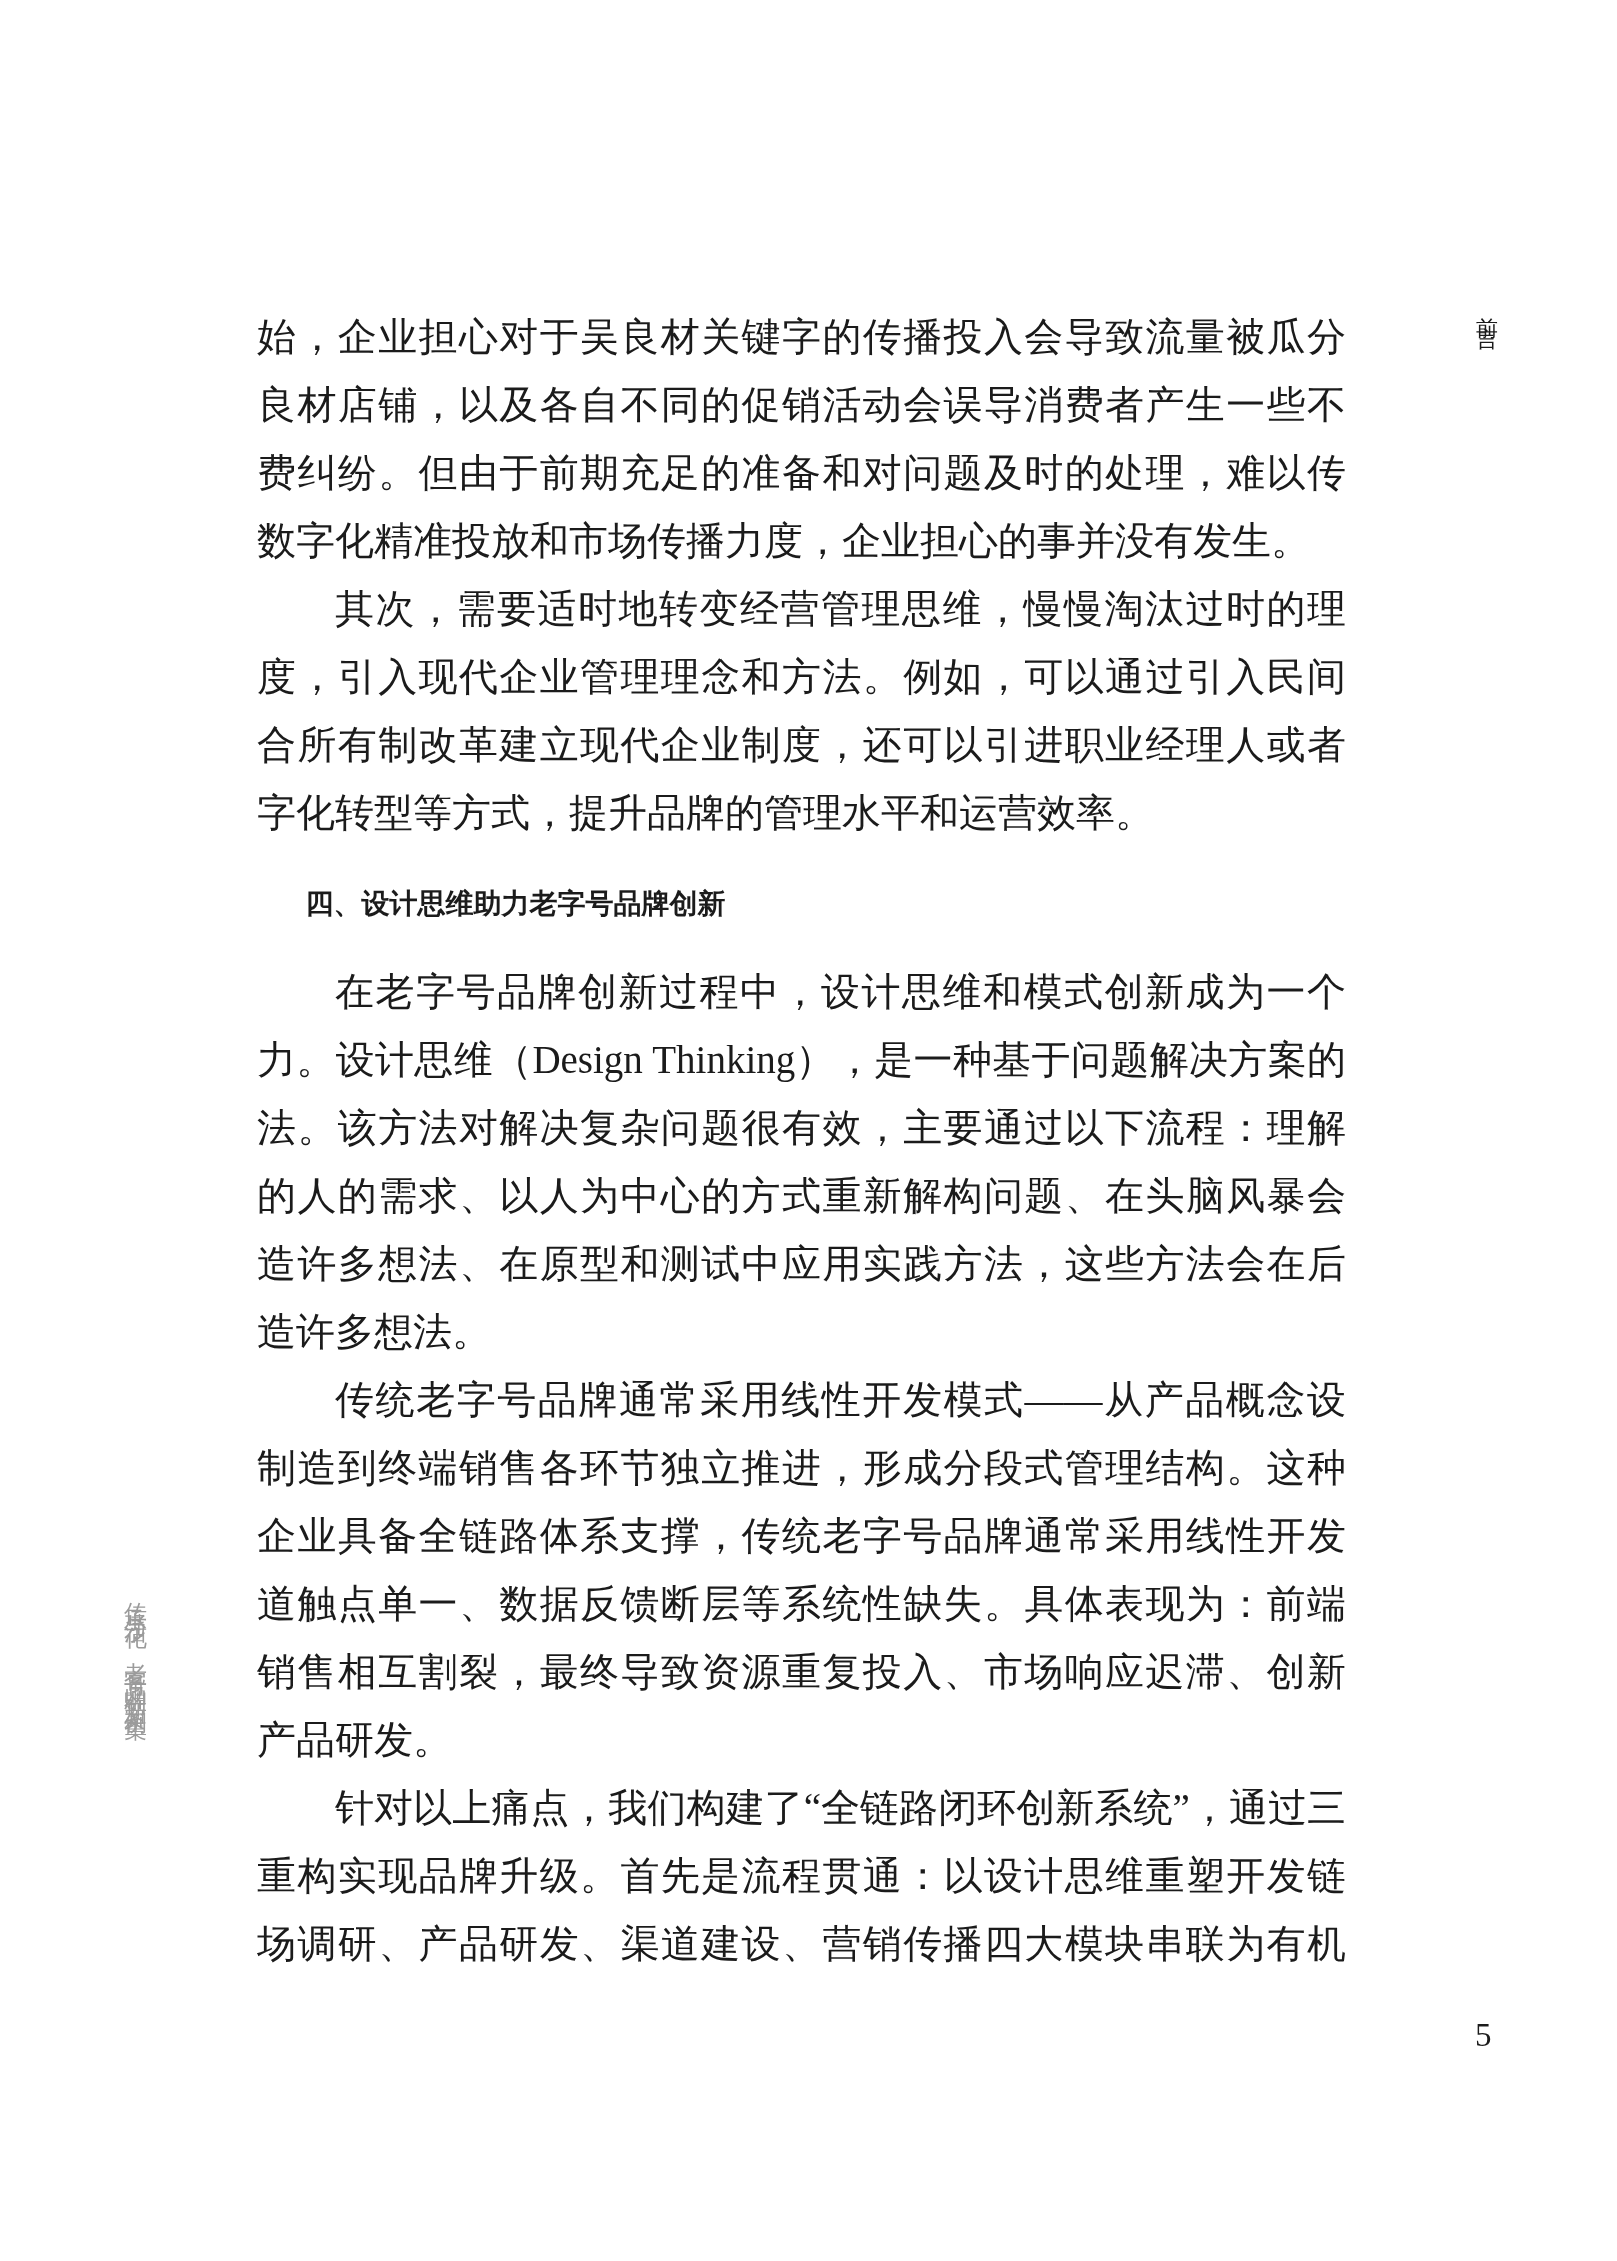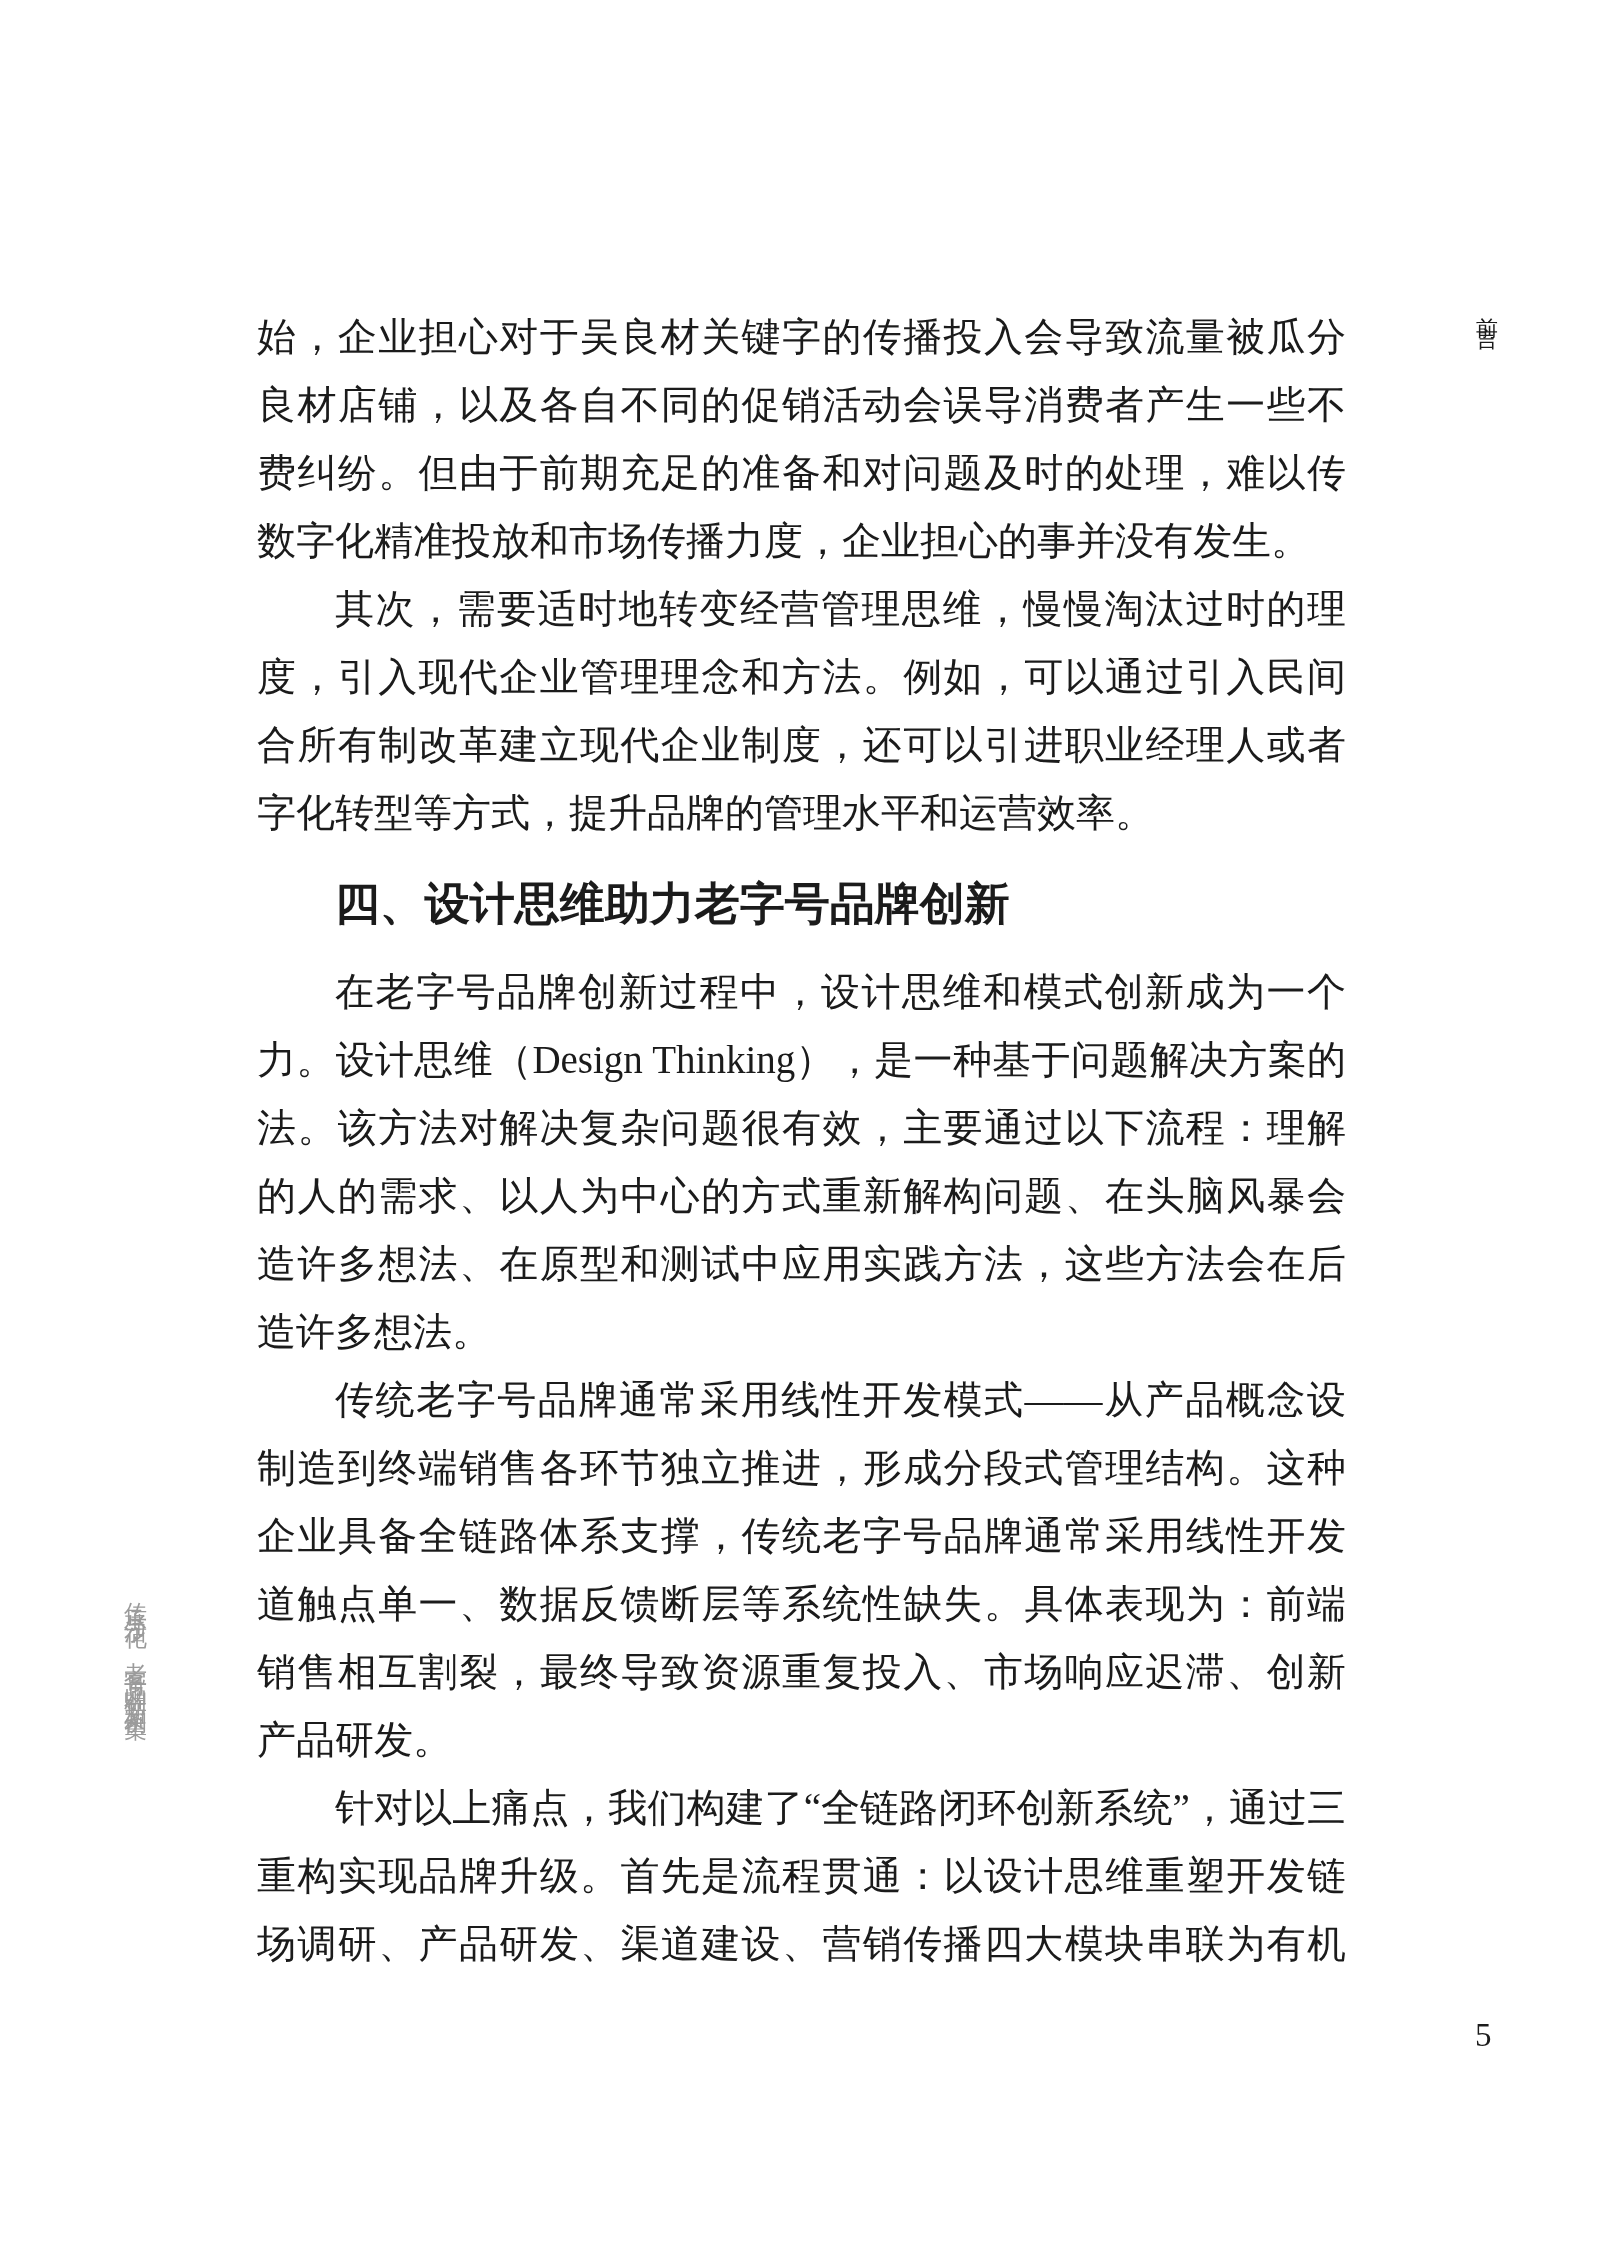--- a/index.html
+++ b/index.html
@@ -33,21 +33,21 @@
     text-align-last: justify;
     overflow: hidden;
     white-space: nowrap-disabled; 
   }
   .line.indent { text-indent: 2em; }
   .line.para-end { text-align: right; text-align-last: left; }
   .heading {
     height: 68px;
     line-height: 68px;
     margin: 23px 0 20px 0;
-    font-size: 45px;
+    font-size: 28px;
     font-weight: bold;
     text-indent: 1.73em;
     text-align: left;
     text-align-last: left;
     overflow: hidden;
   }
   
   .margin-label-right {
     position: absolute;
     left: 1472px;

